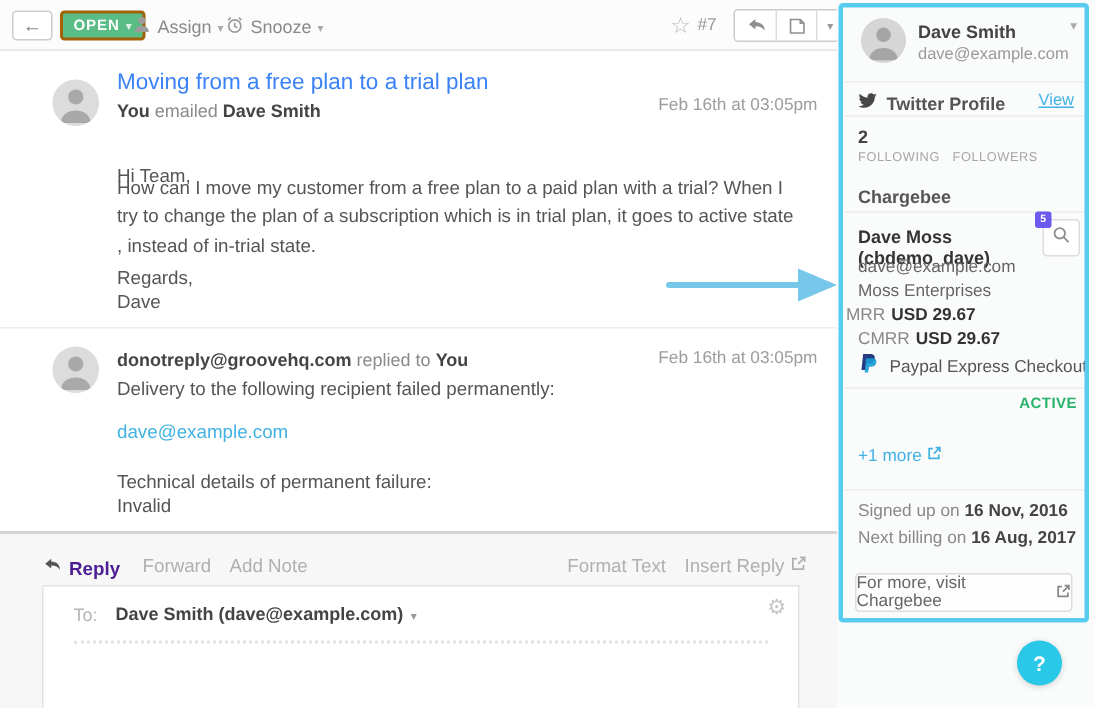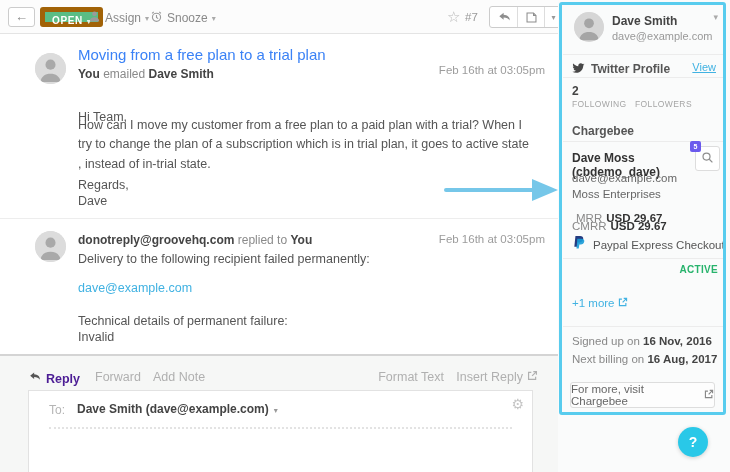--- a/index.html
+++ b/index.html
@@ -8,21 +8,21 @@
     position:relative; width:730px; height:472px; overflow:hidden;
     background:#fff; font-family:"Liberation Sans","DejaVu Sans",sans-serif;
     color:#555;
   }
   .abs { position:absolute; }
 
   
   .main { position:absolute; left:0; top:0; width:558px; height:472px; background:#fff; }
   .toolbar { position:absolute; left:0; top:0; width:558px; height:34px; background:#fcfcfc; border-bottom:1px solid #e4e4e4; }
   .btn-back { left:8px; top:7px; width:27px; height:20px; border:1px solid #ccc; border-radius:3px; background:#fff; color:#888; font-size:13px; line-height:18px; text-align:center; cursor:pointer; }
-  .btn-open { left:40px; top:7px; height:20px; padding:0 7px; background:#5abd85; border:5px solid #a16207; border-radius:3px; color:#fff; font-size:10px; font-weight:bold; letter-spacing:.6px; line-height:18px; cursor:pointer; }
+  .btn-open { left:40px; top:7px; height:20px; padding:0 7px; background:#5abd85; border:2px solid #a16207; border-radius:3px; color:#fff; font-size:10px; font-weight:bold; letter-spacing:.6px; line-height:18px; cursor:pointer; }
   .btn-open .caret { color:#dff2e8; margin-left:4px; font-size:8px; }
   .tb-menu { top:10px; color:#8a8a8a; font-size:12px; cursor:pointer; display:flex; align-items:center; gap:4px; }
   .tb-menu .caret { font-size:8px; color:#aaa; }
   .tb-star { left:447px; top:8px; font-size:15px; color:#b9b9b9; cursor:pointer; }
   .tb-ticket { left:465px; top:11px; font-size:11.5px; color:#999; }
   .btn-group { left:489px; top:6px; height:22px; display:flex; border:1px solid #ccc; border-radius:3px; background:#fff; overflow:hidden; }
   .btn-group .seg { display:flex; align-items:center; justify-content:center; cursor:pointer; }
   .btn-group .seg + .seg { border-left:1px solid #ddd; }
   .seg-reply { width:27px; } .seg-note { width:27px; } .seg-caret { width:18px; color:#999; font-size:8px; }
 
@@ -241,21 +241,21 @@
       <span><svg width="13" height="13" viewBox="0 0 16 16" fill="none" stroke="#8e8e8e" stroke-width="1.5">
             <circle cx="6.8" cy="6.8" r="4.3"></circle>
             <path d="M10.2 10.2 14 14"></path>
           </svg></span>
     </div>
     <div class="abs search-badge">5</div>
 
     <div class="abs cb-line" style="left:14px; top:172px;">dave@example.com</div>
     <div class="abs cb-line" style="left:14px; top:188px;">Moss Enterprises</div>
 
-    <div class="abs cb-line cb-metric" style="left:18px; top:204px;margin-top:8px;">
+    <div class="abs cb-line cb-metric" style="left:6px; top:204px;">
       <span class="lbl">MRR</span><span class="val">USD 29.67</span>
     </div>
     <div class="abs cb-line cb-metric" style="left:14px; top:220px;text-align:center;">
       <span class="lbl">CMRR</span><span class="val">USD 29.67</span>
     </div>
 
     <div class="abs" style="left:14px; top:235px; display:flex; align-items:center; gap:7px;">
       <span><svg width="14" height="15" viewBox="0 0 14 16">
             <path d="M3.2 1h5c2.2 0 3.6 1.2 3.3 3.3-.4 2.5-2 3.6-4.3 3.6H5.6l-.8 4.6H2L3.2 1z" fill="#253b80"></path>
             <path d="M5.2 4h4.6c1.9 0 3.1 1.1 2.8 3-.3 2.2-1.8 3.2-3.8 3.2H7.4l-.7 4.1H4.3L5.2 4z" fill="#179bd7" opacity=".9"></path>

